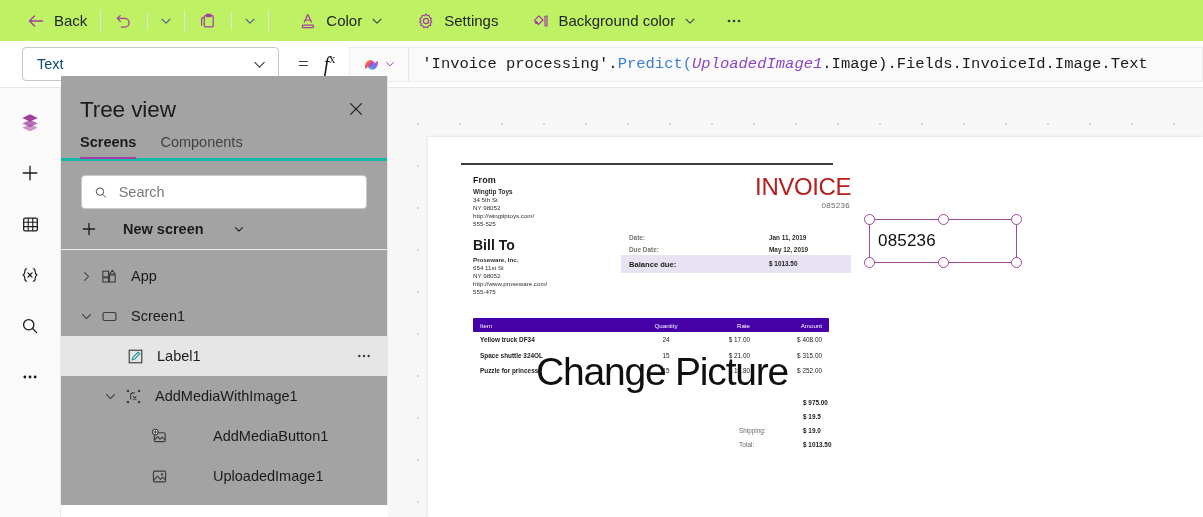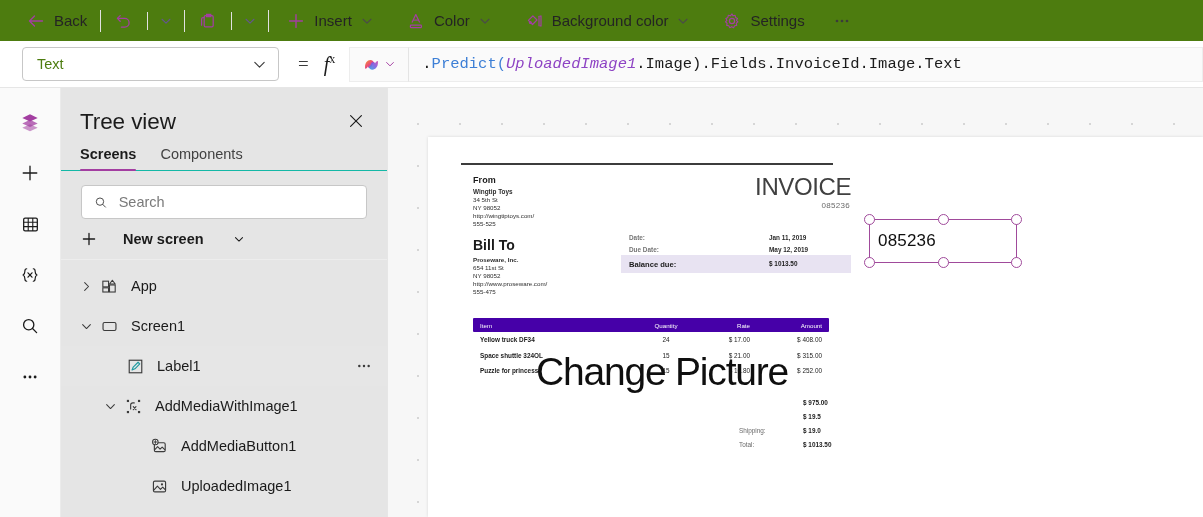--- a/index.html
+++ b/index.html
@@ -8,21 +8,21 @@
     width:1203px; height:517px;
     font-family:"Liberation Sans", sans-serif;
     background:#ffffff; overflow:hidden;
     -webkit-font-smoothing:antialiased;
   }
   .app { position:relative; width:1203px; height:517px; }
 
   
   .cmdbar {
     position:absolute; left:0; top:0; width:1203px; height:41px;
-    background:#4d7c0f; display:flex; align-items:center; gap:0;
+    background:#bef264; display:flex; align-items:center; gap:0;
     padding-left:18px;
   }
   .cmd-item {
     display:flex; align-items:center; gap:8px;
     height:32px; padding:0 8px; border-radius:4px; cursor:pointer;
     color:#242424; font-size:15px; white-space:nowrap;
   }
   .cmd-label { font-size:15px; color:#242424; }
   .cmd-sep { width:1px; height:22px; background:#e1e1e1; margin:0 5px; flex:none; }
   .chev { width:14px; height:14px; flex:none; }
@@ -34,21 +34,21 @@
   .fxbar {
     position:absolute; left:0; top:41px; width:1203px; height:47px;
     background:#fff; display:flex; align-items:center; padding-left:22px;
     border-bottom:1px solid #e6e6e6;
   }
   .propsel {
     width:257px; height:34px; border:1px solid #c7c7c7; border-radius:4px;
     display:flex; align-items:center; justify-content:space-between;
     padding:0 11px 0 14px; background:#fff; cursor:pointer;
   }
-  .propsel span { font-size:14.5px; color:#4d7c0f; }
+  .propsel span { font-size:14.5px; color:#0c4a6e; }
   .eqsign { font-size:19px; color:#3b3b3b; margin:0 15px 0 19px; font-family:"Liberation Serif", serif;}
   .fxglyph { font-family:"Liberation Serif", serif; font-style:italic; font-size:20px; color:#1b1b1b; margin-right:14px;}
   .fxglyph sup { font-style:normal; font-size:12px; }
   .copilot-btn {
     width:59px; height:35px; background:#fafafa; border:1px solid #ededed;
     border-right:none; display:flex; align-items:center; justify-content:center;
     gap:3px; cursor:pointer;
   }
   .formula-input {
     flex:1; height:35px; background:#fafafa; border:1px solid #ededed;
@@ -73,31 +73,31 @@
     display:flex; align-items:center; justify-content:center; cursor:pointer;
     position:relative;
   }
   .rail-btn.sel::before {
     content:""; position:absolute; left:-13px; top:5px; width:3px; height:30px;
     background:#a33ea1; border-radius:2px;
   }
 
   
   .tree {
-    position:absolute; left:61px; top:88px; width:327px; height:429px;
-    background:#e5e5e5; border-right:1px solid #e6e6e6;
+    position:absolute; left:61px; top:76px; width:327px; height:429px;
+    background:#a3a3a3; border-right:1px solid #e6e6e6;
   }
   .tree-head {
     display:flex; align-items:flex-start; justify-content:space-between;
     padding:21px 19px 0 19px;
   }
   .tree-title { font-size:22.5px; color:#1b1b1b; font-weight:400; letter-spacing:-0.1px;}
   .close-x { width:24px; height:24px; cursor:pointer; display:flex;
              align-items:center; justify-content:center; border-radius:3px; }
-  .tabs { display:flex; gap:0; padding:11px 19px 0 19px; border-bottom:1px solid #14b8a6; }
+  .tabs { display:flex; gap:0; padding:11px 19px 0 19px; border-bottom:3px solid #14b8a6; }
   .tab { font-size:14.5px; color:#424242; padding:0 9px 8px 9px; cursor:pointer;
          position:relative; }
   .tab:first-child { padding-left:0; margin-right:6px; }
   .tab.active { color:#1b1b1b; font-weight:700; }
   .tab.active::after {
     content:""; position:absolute; left:0; right:9px; bottom:-1px; height:2.5px;
     background:#a33ea1; border-radius:2px;
   }
   .tab:first-child.active::after { left:0; right:9px; }
   .srch-wrap { padding:14px 20px 0 20px; }
@@ -121,21 +121,21 @@
     padding-right:14px; position:relative;
   }
   .tnode.selected { background:#e6e6e6; }
   .tnode .twist { width:22px; display:flex; align-items:center; justify-content:center; flex:none;}
   .tnode .tic { width:24px; display:flex; align-items:center; justify-content:center; flex:none; margin-right:10px;}
   .tnode .tlbl { font-size:14.5px; color:#1b1b1b; white-space:nowrap; }
   .tnode .tdots { margin-left:auto; display:flex; align-items:center; }
   .d1 { padding-left:14px; }
   .d2 { padding-left:38px; }
   .d3 { padding-left:62px; }
-  .d4 { padding-left:86px; }
+  .d4 { padding-left:86px;gap:32px; }
 
   
   .canvas {
     position:absolute; left:388px; top:88px; width:815px; height:429px;
     background:#f7f7f7;
     background-image:radial-gradient(#d6d6d6 1.1px, transparent 1.1px);
     background-size:42px 42px; background-position:9px 15px;
     overflow:hidden;
   }
   .screen {
@@ -144,21 +144,21 @@
   }
 
   
   .invoice { position:absolute; left:33px; top:26px; width:398px; height:235px; color:#1b1b1b; }
   .inv-rule { position:absolute; left:0; top:0; width:372px; height:2px; background:#3c3c3c; }
   .inv-from-h { position:absolute; left:12px; top:12px; font-size:9px; font-weight:700; letter-spacing:.1px;}
   .inv-from-b { position:absolute; left:12px; top:25px; font-size:6.2px; line-height:8.1px; color:#2e2e2e; }
   .inv-from-b b { font-size:6.4px; }
   .inv-bill-h { position:absolute; left:12px; top:74px; font-size:14px; font-weight:700; }
   .inv-bill-b { position:absolute; left:12px; top:93px; font-size:6.2px; line-height:8.1px; color:#2e2e2e; }
-  .inv-title { position:absolute; right:8px; top:10px; font-size:24px; letter-spacing:-0.4px; color:#404040;}
+  .inv-title { position:absolute; right:8px; top:10px; font-size:24px; letter-spacing:-0.4px; color:#b91c1c;}
   .inv-num { position:absolute; right:9px; top:38px; font-size:8px; color:#6b6b6b; letter-spacing:.3px;}
   .inv-meta { position:absolute; right:8px; top:68px; width:230px; font-size:6.4px; color:#4a4a4a;font-weight:bold; }
   .inv-meta .row { display:flex; justify-content:space-between; padding:2.5px 8px; }
   .inv-meta .row .k { color:#757575; }
   .inv-meta .row .v { color:#2b2b2b; width:74px; text-align:left;}
   .inv-meta .row.hl { background:#e8e3f2; padding:4.5px 8px; }
   .inv-meta .row.hl .k { color:#1b1b1b; font-size:7.6px; }
   .inv-meta .row.hl .v { color:#1b1b1b; }
   .inv-tbl { position:absolute; left:12px; top:155px; width:356px; }
   .inv-tbl .hd {
@@ -240,61 +240,52 @@
     </div>
     <div class="cmd-sep" style="height:18px"></div>
     <div class="cmd-item" style="padding:0 6px">
       <svg class="chev" viewBox="0 0 16 16">
         <path d="M3.5 6l4.5 4.5L12.5 6" fill="none" stroke="#63568f" stroke-width="1.25" stroke-linecap="round" stroke-linejoin="round"></path>
       </svg>
     </div>
 
     <div class="cmd-sep"></div>
 
-    <div class="cmd-item" style="margin-left:4px">
-      <svg class="icn" viewBox="0 0 20 20">
-        <path d="M10 3.6v12.8M3.6 10h12.8" fill="none" stroke="#a33ea1" stroke-width="1.4" stroke-linecap="round"></path>
-      </svg>
-      <span class="cmd-label">Insert</span>
-      <svg class="chev" viewBox="0 0 16 16">
-        <path d="M3.5 6l4.5 4.5L12.5 6" fill="none" stroke="#4a4a4a" stroke-width="1.25" stroke-linecap="round" stroke-linejoin="round"></path>
-      </svg>
-    </div>
 
     <div class="cmd-item" style="margin-left:16px">
       <svg class="icn" viewBox="0 0 20 20">
         <path d="M6 11.6L9.8 3.6l3.9 8" fill="none" stroke="#a33ea1" stroke-width="1.25" stroke-linejoin="round"></path>
         <path d="M7.3 9.1h5" fill="none" stroke="#a33ea1" stroke-width="1.1"></path>
         <rect x="4.4" y="14.2" width="11" height="2.4" rx="0.7" fill="none" stroke="#a33ea1" stroke-width="1.2"></rect>
       </svg>
       <span class="cmd-label">Color</span>
       <svg class="chev" viewBox="0 0 16 16">
         <path d="M3.5 6l4.5 4.5L12.5 6" fill="none" stroke="#4a4a4a" stroke-width="1.25" stroke-linecap="round" stroke-linejoin="round"></path>
       </svg>
+    </div>
+
+    <div class="cmd-item" style="margin-left:16px">
+      <svg class="icn" viewBox="0 0 20 20">
+        <circle cx="10" cy="10" r="2.6" fill="none" stroke="#a33ea1" stroke-width="1.25"></circle>
+        <path d="M10 2.9l1 1.9 2.1-.5.5 2.1 1.9 1-1 1.9 1.4 1.6-1.6 1.4.4 2.1-2.1.4-1 1.9-1.9-1-1.9 1-1-1.9-2.1-.4.4-2.1-1.6-1.4L4.9 9.3l-1-1.9 1.9-1 .5-2.1 2.1.5z" fill="none" stroke="#a33ea1" stroke-width="1.15" stroke-linejoin="round"></path>
+      </svg>
+      <span class="cmd-label">Settings</span>
     </div>
 
     <div class="cmd-item" style="margin-left:16px">
       <svg class="icn" viewBox="0 0 20 20">
         <path d="M4.4 9.4l4.5-4.5 4.1 4.1-4.5 4.5z" fill="none" stroke="#a33ea1" stroke-width="1.2" stroke-linejoin="round"></path>
         <circle cx="6.4" cy="11.4" r="1.5" fill="#a33ea1"></circle>
         <path d="M15 5.3v9.4" fill="none" stroke="#a33ea1" stroke-width="1.2" stroke-linecap="round"></path>
         <path d="M15.6 5.1h1.4v9.8h-1.4" fill="none" stroke="#a33ea1" stroke-width="1.2"></path>
       </svg>
       <span class="cmd-label">Background color</span>
       <svg class="chev" viewBox="0 0 16 16">
         <path d="M3.5 6l4.5 4.5L12.5 6" fill="none" stroke="#4a4a4a" stroke-width="1.25" stroke-linecap="round" stroke-linejoin="round"></path>
       </svg>
-    </div>
-
-    <div class="cmd-item" style="margin-left:16px">
-      <svg class="icn" viewBox="0 0 20 20">
-        <circle cx="10" cy="10" r="2.6" fill="none" stroke="#a33ea1" stroke-width="1.25"></circle>
-        <path d="M10 2.9l1 1.9 2.1-.5.5 2.1 1.9 1-1 1.9 1.4 1.6-1.6 1.4.4 2.1-2.1.4-1 1.9-1.9-1-1.9 1-1-1.9-2.1-.4.4-2.1-1.6-1.4L4.9 9.3l-1-1.9 1.9-1 .5-2.1 2.1.5z" fill="none" stroke="#a33ea1" stroke-width="1.15" stroke-linejoin="round"></path>
-      </svg>
-      <span class="cmd-label">Settings</span>
     </div>
 
     <div class="dots-btn" style="margin-left:14px">
       <svg width="20" height="20" viewBox="0 0 20 20">
         <circle cx="5" cy="10" r="1.35" fill="#3b3b3b"></circle>
         <circle cx="10" cy="10" r="1.35" fill="#3b3b3b"></circle>
         <circle cx="15" cy="10" r="1.35" fill="#3b3b3b"></circle>
       </svg>
     </div>
   </div>
@@ -328,20 +319,21 @@
         </defs>
         <path d="M3.2 12.4c0-3.8 2.3-7.2 5.6-7.2 2.4 0 3.4 1.5 4 3.2-1.1.3-1.8 1.3-2.2 2.4-.5 1.5-1.2 2.6-2.6 2.6-1 0-1.7-.6-2-1.4-.4 1.4-1.5 2.4-2.8 2.4z" fill="url(#cg1)"></path>
         <path d="M16.8 8.2c0 3.9-2.4 7.3-5.8 7.3-2.4 0-3.4-1.5-4-3.2 1.1-.3 1.8-1.3 2.2-2.4.5-1.5 1.2-2.6 2.6-2.6 1 0 1.7.6 2 1.4.4-1.4 1.6-2.4 3-2.5z" fill="url(#cg2)" opacity=".9"></path>
       </svg>
       <svg width="12" height="12" viewBox="0 0 16 16">
         <path d="M3.5 6l4.5 4.5L12.5 6" fill="none" stroke="#a33ea1" stroke-width="1.3" stroke-linecap="round" stroke-linejoin="round"></path>
       </svg>
     </div>
 
     <div class="formula-input">
+      <span class="f-str">'Invoice processing'</span>
         <span class="f-pl">.</span>
         <span class="f-fn">Predict</span>
         <span class="f-fn">(</span>
         <span class="f-var">UploadedImage1</span>
         <span class="f-pl">.Image).Fields.InvoiceId.Image.Text</span>
     </div>
   </div>
 
   <div class="rail">
     <div class="rail-btn sel">

